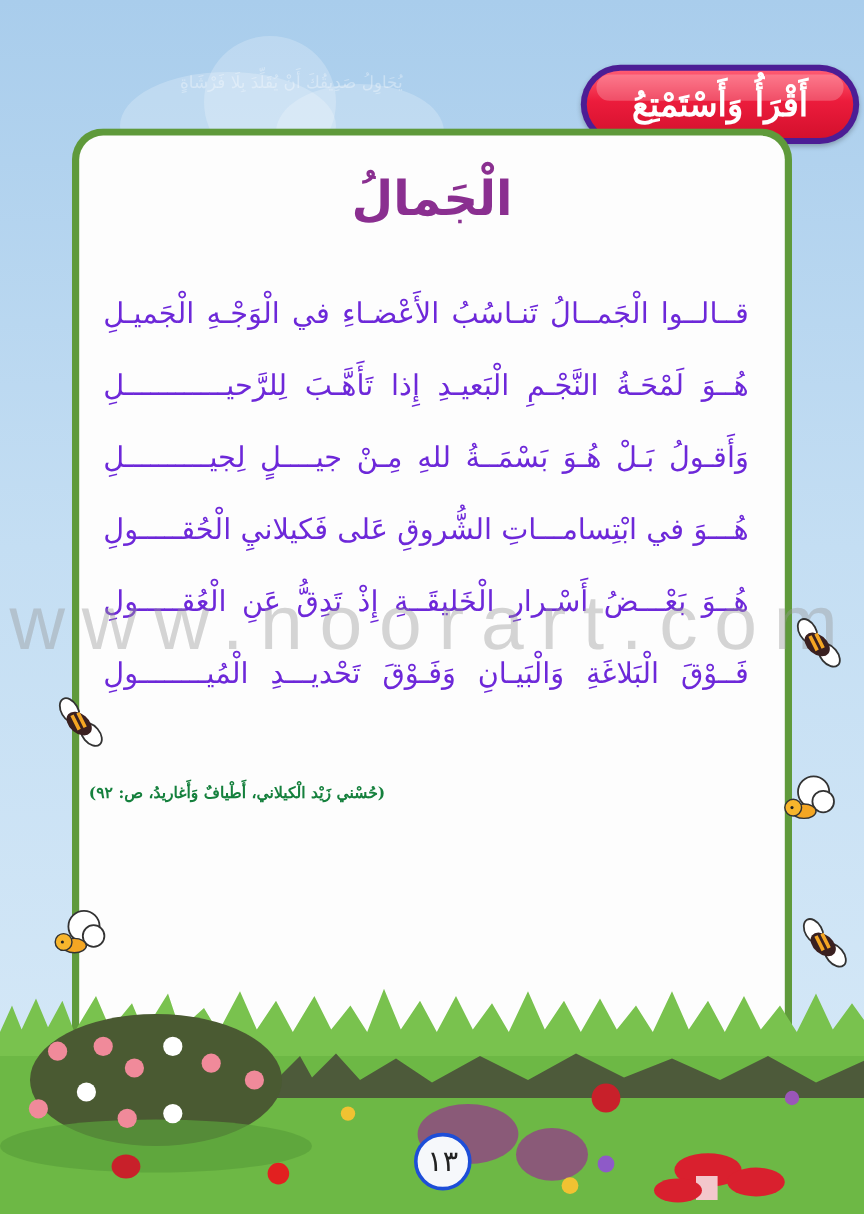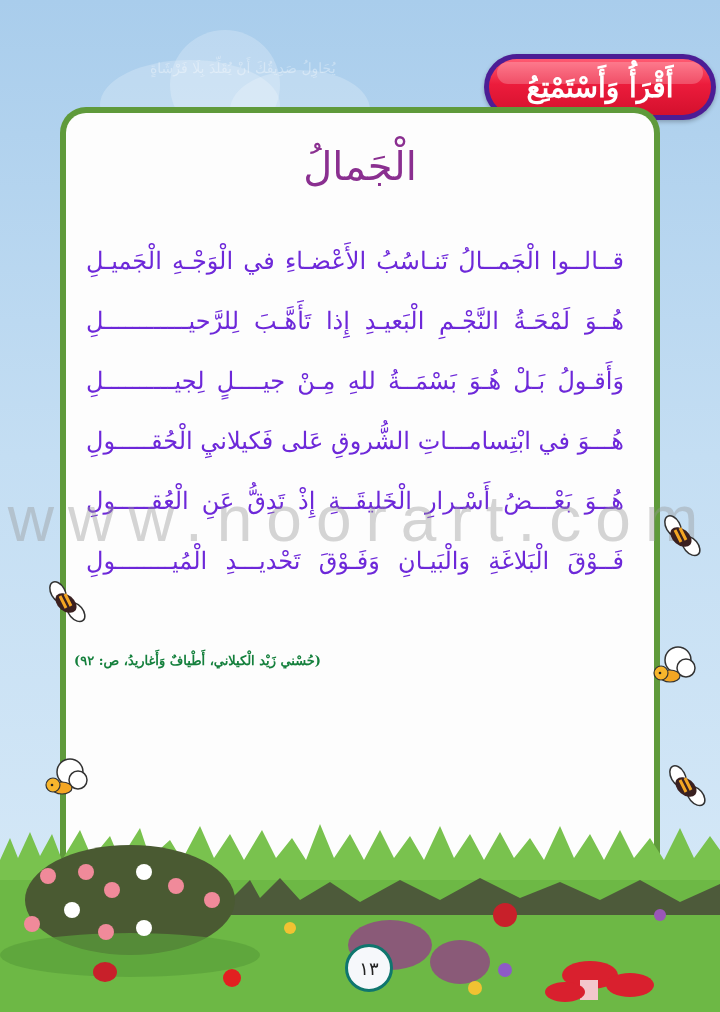--- a/index.html
+++ b/index.html
@@ -38,21 +38,21 @@
   .badge-inner span { position: relative; }
   .card {
     position: absolute; left: 60px; top: 107px; width: 600px; height: 800px;
     background: #fdfdfd;
     border: 6px solid #5f9a3b;
     border-bottom: none;
     border-radius: 26px 26px 0 0;
   }
   .title {
     position: absolute; top: 30px; left: 0; right: 0; text-align: center;
-    color: #8a2f90; font-size: 40px; font-weight: normal; direction: rtl;
+    color: #8a2f90; font-size: 40px; font-weight: bold; direction: rtl;
     font-family: "DejaVu Sans", sans-serif;
   }
   .poem {
     position: absolute; top: 118px; left: 20px; right: 30px;
     direction: rtl;
   }
   .verse {
     height: 60px; line-height: 60px; font-size: 24px; color: #6d28d9;
     text-align: justify; text-align-last: justify;
     white-space: nowrap; overflow: hidden;
@@ -66,23 +66,23 @@
     font-family: "Liberation Sans", sans-serif; font-size: 64px;
     color: rgba(150,150,150,0.4); letter-spacing: 14px; white-space: nowrap;
     pointer-events: none;
   }
   .bee { position: absolute; width: 50px; height: 50px; }
   .scene {
     position: absolute; left: 0; top: 820px; width: 720px; height: 192px;
   }
   .page-num {
     position: absolute; left: 345px; top: 944px; width: 48px; height: 48px;
-    border-radius: 50%; background: #f6f8fb; border: 3px solid #0f766e;
+    border-radius: 50%; background: #f6f8fb; border: 3px solid #1d4ed8;
     display: flex; align-items: center; justify-content: center;
-    font-size: 18px; color: #222; font-family: "DejaVu Sans", sans-serif;
+    font-size: 24px; color: #222; font-family: "DejaVu Sans", sans-serif;
   }
 </style>
 </head>
 <body>
 
 <div class="cloud" style="left:100px;top:60px;width:180px;height:90px;"></div>
 <div class="cloud" style="left:170px;top:30px;width:110px;height:110px;"></div>
 <div class="cloud" style="left:230px;top:70px;width:140px;height:80px;"></div>
 <div class="faint-text" style="left:150px;top:60px;">يُحَاوِلُ صَدِيقُكَ أَنْ يُقَلِّدَ بِلَا فَرْشَاةٍ</div>
 

